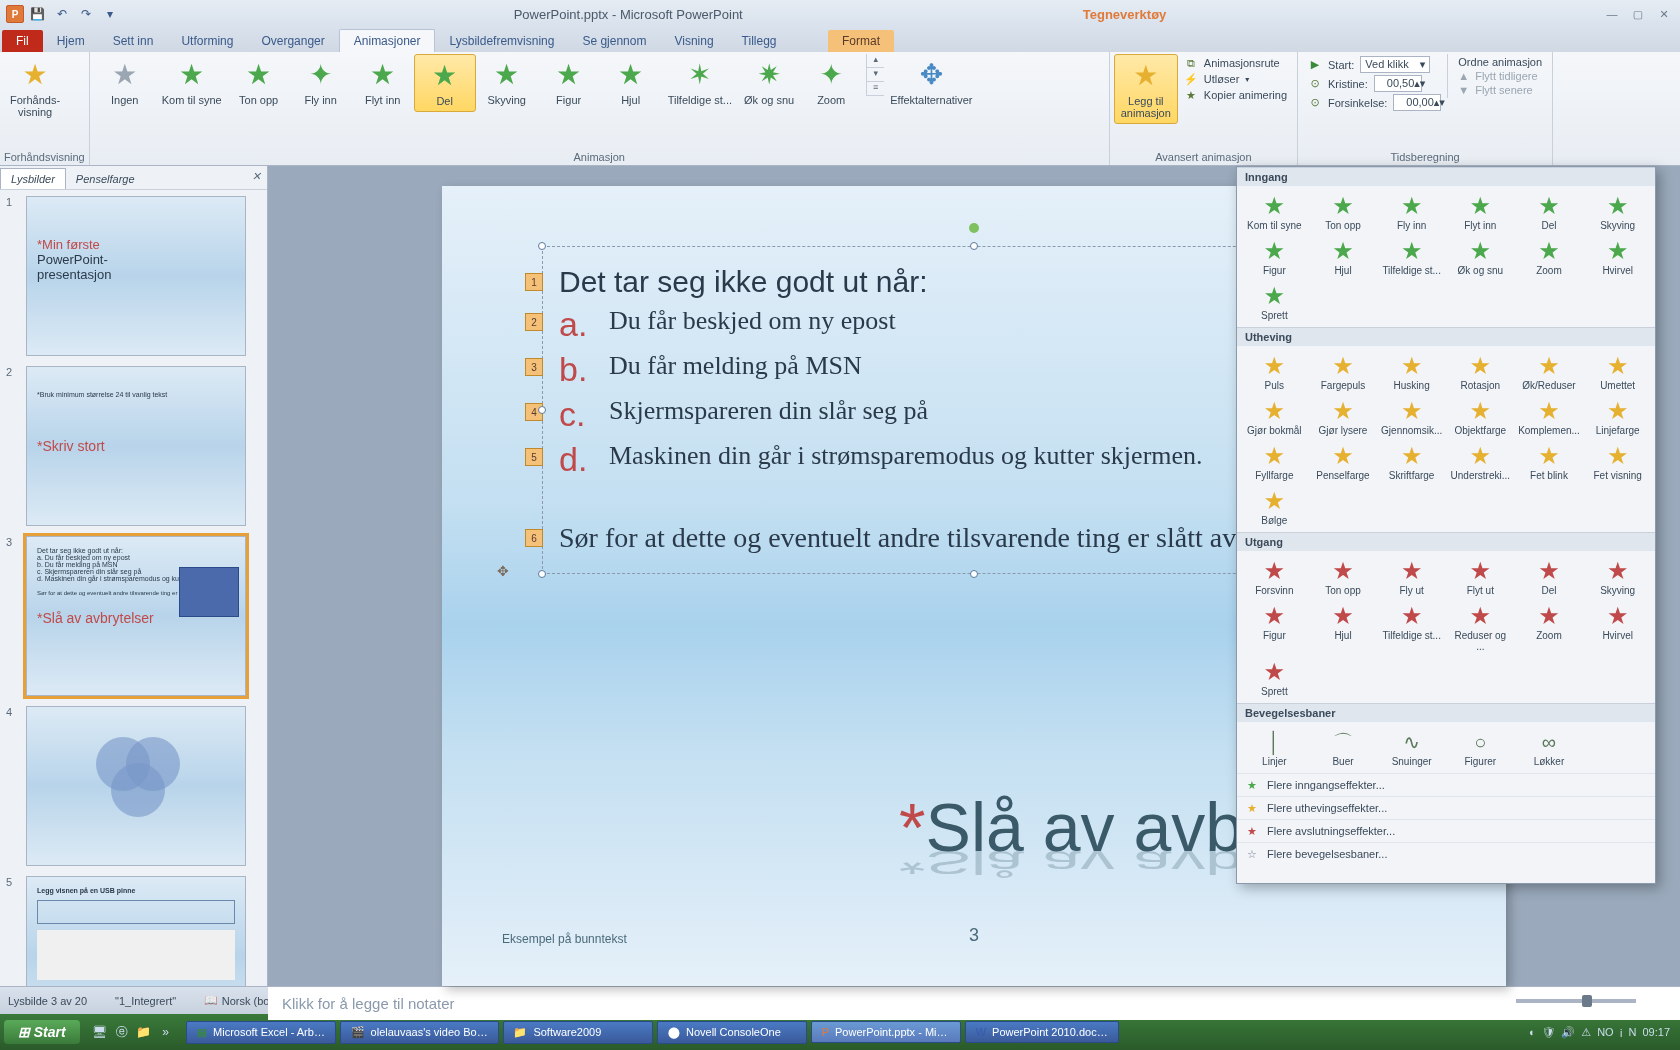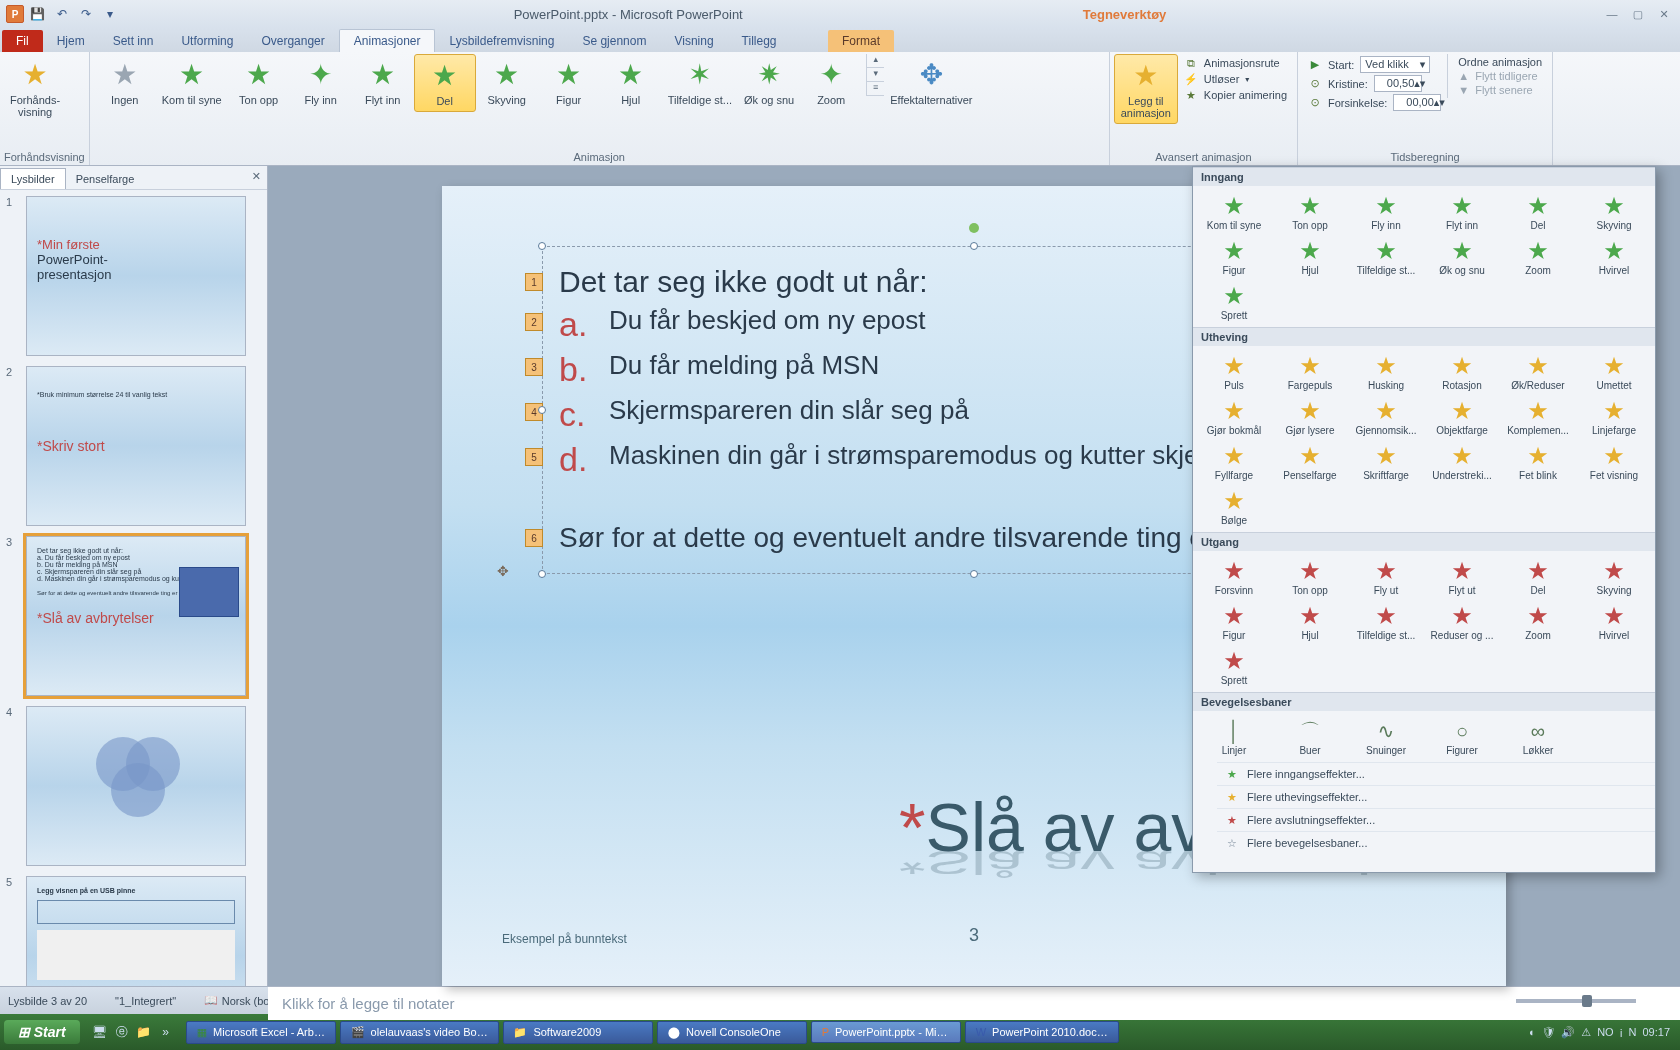--- a/index.html
+++ b/index.html
@@ -39,62 +39,62 @@
 .gal-scroll div { height: 14px; text-align:center; font-size:9px; color:#5a6a7a; border-bottom:1px solid #c8d0dc;}
 .adv-col { display:flex; flex-direction:column; gap:2px; padding: 2px 6px; font-size:11px; color:#3a4a5a;}
 .adv-row { display:flex; align-items:center; gap:6px; white-space:nowrap;}
 .tiny-icon { width:14px; height:14px; display:inline-flex; align-items:center; justify-content:center; font-size:11px; color:#5a7a3a;}
 .spin { border:1px solid #aab4c4; background:white; padding:1px 12px; width:48px; font-size:11px; display:flex; justify-content:space-between;}
 .dropdown { border:1px solid #aab4c4; background:white; padding:1px 4px; width:70px; font-size:11px; display:flex; justify-content:space-between;}
 
 
 .workspace { display:flex; height: calc(100% - 28px - 24px - 114px - 28px - 36px); }
 .left-panel { width: 268px; background: #eef2f7; border-right: 1px solid #aab4c4; display:flex; flex-direction:column;}
-.lp-tabs { display:flex; height:24px; border-bottom:1px solid #c8d0dc; align-items:flex-end; position:relative;}
+.lp-tabs { display:flex; height:24px; border-bottom:1px solid #c8d0dc; align-items:flex-end; position:relative;font-style:italic;}
 .lp-tab { padding: 4px 10px; font-size:11px; color:#3a4a5a;}
 .lp-tab.active { background:white; border:1px solid #aab4c4; border-bottom:none;}
 .lp-close { position:absolute; right:6px; top:4px; font-size:11px; color:#5a6a7a;}
 .thumbs { flex:1; overflow:auto; padding: 6px; display:flex; flex-direction:column; gap:10px;}
 .thumb-wrap { display:flex; gap:6px;}
 .thumb-num { width:14px; font-size:11px; color:#5a6a7a;}
 .thumb { width: 220px; height: 160px; background: linear-gradient(#dceaf5,#b8d4ea,#dceaf5); border:1px solid #aab4c4; padding:10px; font-size:10px; color:#2a3a4a; position:relative;}
 .thumb.sel { outline: 3px solid #e6a03a; }
 .thumb-title { color:#c04a4a; font-size:14px; margin-top:40px;}
 
 
 .canvas-area { flex:1; background: #9aaabc; display:flex; flex-direction:column; position:relative;}
 .slide-stage { flex:1; display:flex; align-items:flex-start; justify-content:center; padding-top: 20px; }
 .slide { width: 1064px; height: 800px; background: linear-gradient(#e5f0f9 0%, #c3dff1 40%, #a9d2ed 55%, #c3dff1 70%, #e5f0f9 100%); box-shadow: 4px 4px 10px rgba(0,0,0,0.25); position:relative;}
 .textbox { position:absolute; left:100px; top:60px; right:100px; border:1px dashed #8a9aac; padding: 12px 20px 12px 26px;}
 .bullet-row { display:flex; align-items:flex-start; gap:16px; margin: 6px 0;}
 .anim-tag { width:18px; height:18px; background:#f5c178; border:1px solid #c08a2a; font-size:10px; display:flex; align-items:center; justify-content:center; color:#5a3a2a; flex-shrink:0; margin-left:-44px; margin-top:8px;}
 .b-head { font-size: 30px; color: #2a3a4a; }
 .b-letter { font-size: 34px; color: #c04a4a; width:34px;}
-.b-text { font-size: 26px; color: #2a3a4a; line-height:1.2;}
+.b-text { font-size: 26px; color: #2a3a4a; line-height:1.2;font-family:Liberation Serif, serif;}
 .slide-title { position:absolute; bottom:120px; right:40px; font-size:68px; color:#3a5a6a; display:flex;}
 .slide-title .ast { color:#c04a4a;}
 .sub-title-reflection { transform: scaleY(-0.5); opacity:0.25; position:absolute; bottom:84px; right:40px; font-size:68px; color:#3a5a6a;}
 .footer-txt { position:absolute; bottom:40px; left:60px; font-size:12px; color:#4a6a7a;}
 .footer-num { position:absolute; bottom:40px; left:50%; transform:translateX(-50%); font-size:18px; color:#4a6a7a;}
 .msn-box { position:absolute; right:-30px; top:170px; width:120px; height:150px; background:#e8ecf2; border:3px solid #2a4a8a; font-size:11px; padding:6px; color:#2a3a4a;}
 .sel-handle { width:8px; height:8px; border:1px solid #5a7a9a; background:white; border-radius:50%; position:absolute;}
 .rot-handle { width:10px; height:10px; background:#7fc060; border-radius:50%; position:absolute; left:50%; top:-24px; transform:translateX(-50%);}
 .notes { height: 56px; background: white; border-top: 1px solid #aab4c4; padding: 8px 14px; color: #8a9aac; font-size: 15px;}
 
 
-.anim-panel { position:absolute; right: 24px; top: 0px; width: 464px; background: #f2f4f8; border:1px solid #8a9aac; box-shadow: 4px 4px 12px rgba(0,0,0,0.3); z-index:50; padding-bottom:18px;}
+.anim-panel { position:absolute; right: 24px; top: 0px; width: 420px; background: #f2f4f8; border:1px solid #8a9aac; box-shadow: 4px 4px 12px rgba(0,0,0,0.3); z-index:50; padding-bottom:18px;}
 .anim-section-h { background: #e0e6ee; padding: 3px 8px; font-size:11px; font-weight:bold; color:#3a4a5a; border-top:1px solid #c8d0dc;}
 .anim-grid { display:grid; grid-template-columns: repeat(6, 1fr); gap: 2px; padding: 4px 4px;}
 .anim-item { display:flex; flex-direction:column; align-items:center; font-size:10px; color:#3a4a5a; padding:2px; text-align:center;}
 .anim-item .ai-star { font-size: 24px; height:28px; display:flex; align-items:center;}
 .anim-item.green .ai-star { color:#4ca84c;}
 .anim-item.gold .ai-star { color:#e6b030;}
 .anim-item.red .ai-star { color:#c04a4a;}
 .anim-item.path .ai-star { color:#5a7a5a; font-size:20px;}
-.anim-more { padding: 5px 10px 5px 30px; font-size:11px; color:#3a4a5a; position:relative; border-top:1px solid #e0e6ee;margin-left:24px;}
+.anim-more { padding: 5px 10px 5px 30px; font-size:11px; color:#3a4a5a; position:relative; border-top:1px solid #e0e6ee;}
 .anim-more.disabled { color:#9aa6b2;}
 .anim-more::before { content:"★"; position:absolute; left:10px; font-size:11px;}
 .anim-more.g::before { color:#4ca84c;}
 .anim-more.y::before { color:#e6b030;}
 .anim-more.r::before { color:#c04a4a;}
 .anim-more.p::before { content:"☆"; color:#7a8a9a;}
 
 
 .statusbar { height: 28px; background: linear-gradient(#d8e1ec,#c8d2de); border-top:1px solid #aab4c4; display:flex; align-items:center; padding: 0 8px; font-size:11px; color:#3a4a5a; gap:28px;}
 .statusbar .right { margin-left:auto; display:flex; align-items:center; gap:10px;}

